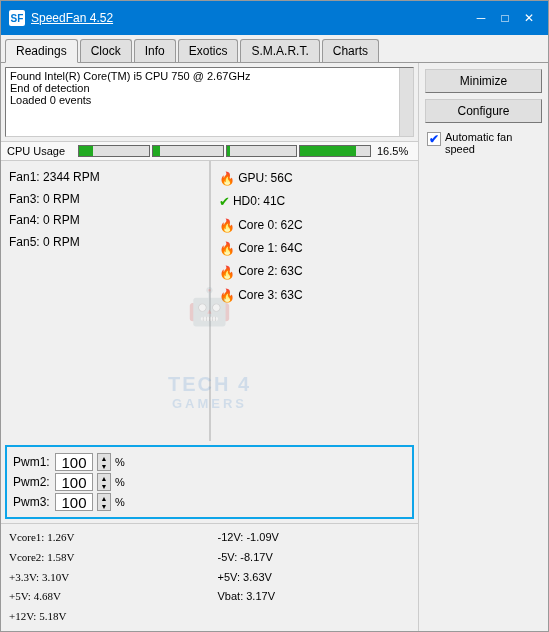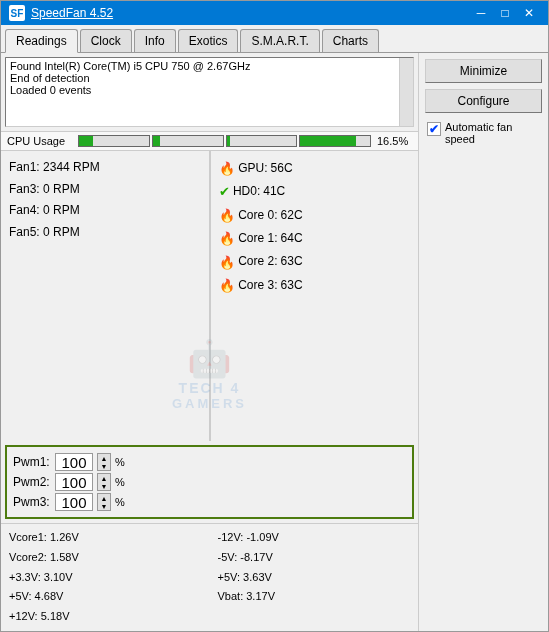--- a/index.html
+++ b/index.html
@@ -15,21 +15,21 @@
       width: 549px;
       height: 632px;
       background: #f0f0f0;
       border: 1px solid #999;
       display: flex;
       flex-direction: column;
     }
     .title-bar {
       background: #0078d4;
       color: white;
-      height: 24px;
+      height: 34px;
       display: flex;
       align-items: center;
       padding: 0 8px;
       justify-content: space-between;
       flex-shrink: 0;
     }
     .title-bar-left {
       display: flex;
       align-items: center;
       gap: 6px;
@@ -200,35 +200,36 @@
       opacity: 0.18;
       text-align: center;
       pointer-events: none;
       z-index: 0;
     }
     .watermark-robot {
       font-size: 36px;
       color: #4488cc;
     }
     .watermark-text {
-      font-size: 14px;
+      font-size: 20px;
       font-weight: bold;
       color: #4488cc;
       letter-spacing: 2px;
       font-family: Arial, sans-serif;
+      margin-top: 45px;
     }
     .watermark-sub {
       font-size: 13px;
       color: #4488cc;
       letter-spacing: 3px;
       font-weight: bold;
     }
 
     .pwm-section {
-      border: 2px solid #4d7c0f;
+      border: 2px solid #0ea5e9;
       margin: 4px;
       padding: 4px 6px;
     }
     .pwm-row {
       display: flex;
       align-items: center;
       margin: 2px 0;
       gap: 4px;
     }
     .pwm-label { font-size: 12px; min-width: 38px; }
@@ -263,20 +264,21 @@
     .voltages-section {
       border-top: 1px solid #ccc;
       display: flex;
       padding: 4px 8px;
       gap: 0;
     }
     .volt-col {
       flex: 1;
       font-size: 11px;
       line-height: 1.8;
+      font-family: Liberation Serif, serif;
     }
     .volt-col-right {
       flex: 1;
       font-size: 11px;
       line-height: 1.8;
       padding-left: 16px;
     }
 
     .btn {
       width: 100%;

